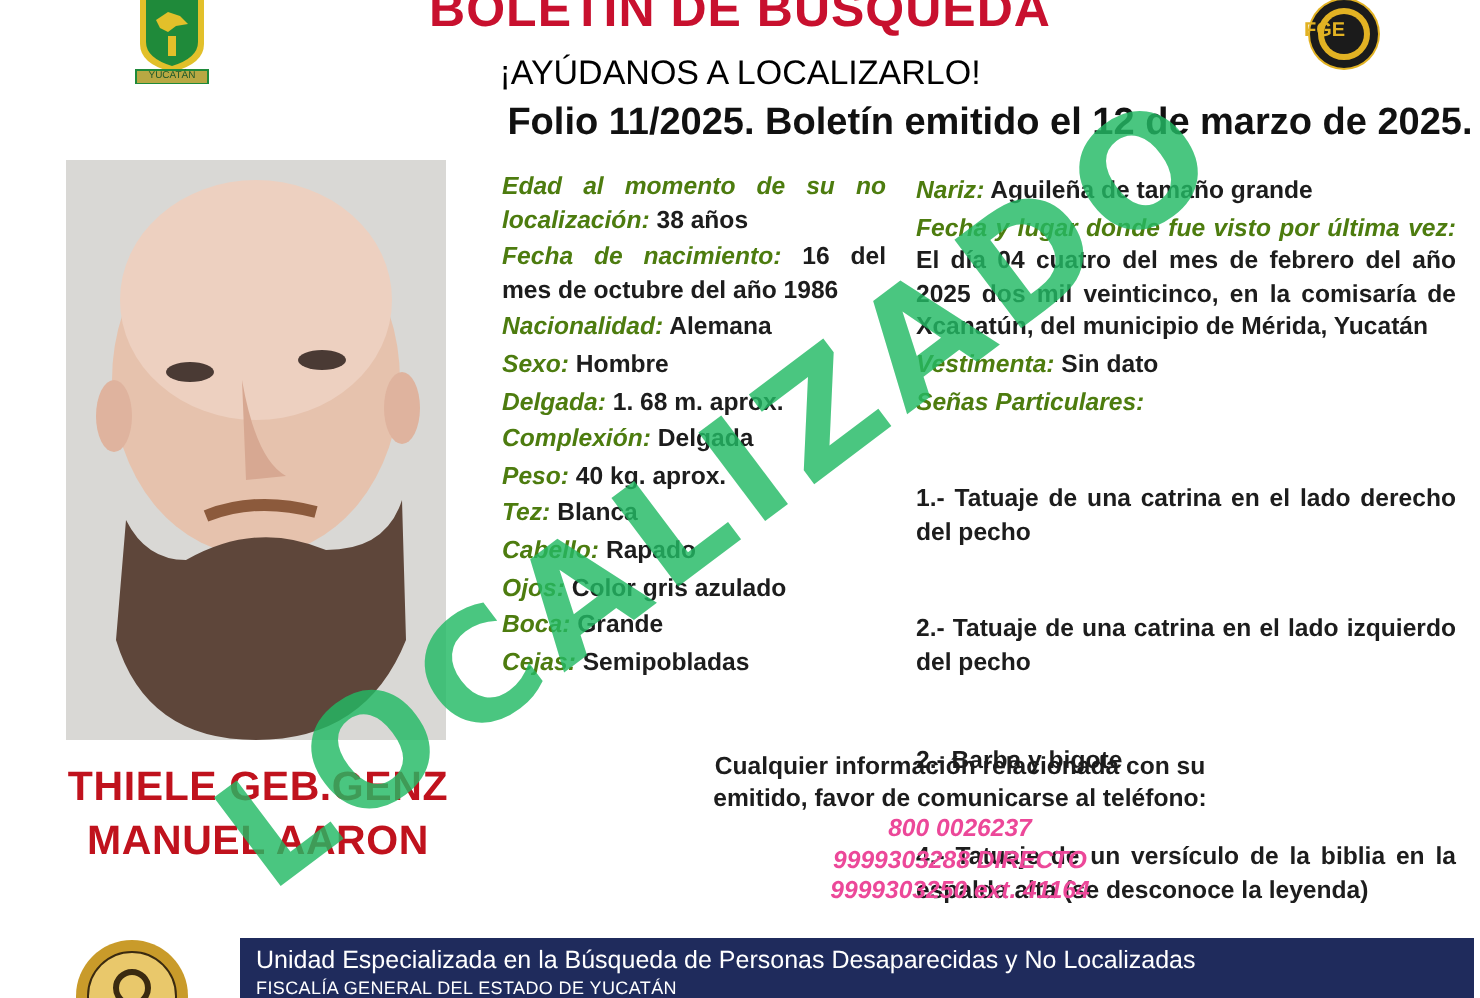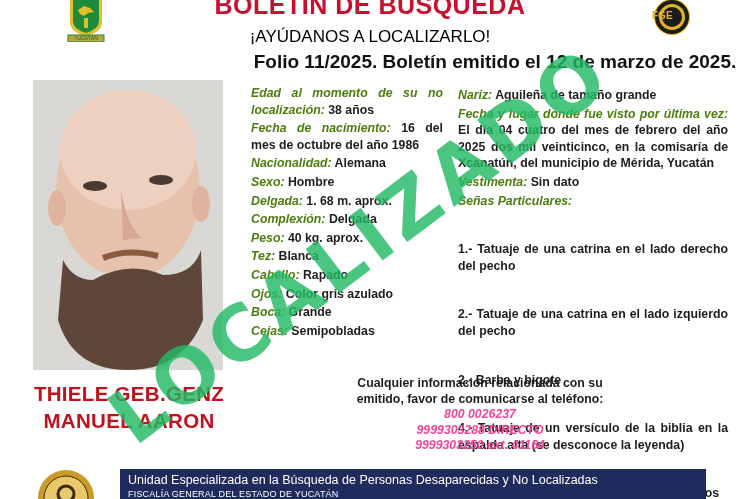--- a/index.html
+++ b/index.html
@@ -15,21 +15,21 @@
   .photo { left:33px; top:80px; width:190px; height:290px; background:linear-gradient(180deg,#d7d7d5 0%,#cfcfcc 100%); overflow:hidden; }
   .name { left:0; width:258px; top:380px; text-align:center; font-weight:bold; font-size:20.5px; color:#c0121d; line-height:27px; letter-spacing:0.3px; }
   .col { font-size:12.3px; line-height:16.6px; font-weight:bold; }
   .col .lbl { color:#4d7c0f;font-style:italic; }
   .col .val { color:#1d1d1d;margin-top:32px; }
   .col p { margin:0 0 2px 0; text-align:justify; }
   .col1 { left:251px; top:85px; width:192px; }
   .col2 { left:458px; top:87px; width:270px; }
   .contact { left:335px; width:290px; top:376px; text-align:center; font-size:12.3px; line-height:15.5px; font-weight:bold; color:#1d1d1d; }
   .contact .phone { color:#ec4899;font-style:italic; }
-  .footer-bar { left:120px; top:469px; width:559px; height:30px; background:#1f2b5c; color:#fff;padding-left:27px; }
+  .footer-bar { left:120px; top:469px; width:617px; height:30px; background:#1f2b5c; color:#fff; }
   .footer-bar .l1 { position:absolute; left:8px; top:4px; font-size:12.5px; white-space:nowrap; }
   .footer-bar .l2 { position:absolute; left:8px; top:20px; font-size:9px; white-space:nowrap; letter-spacing:0.2px;}
   .logo-bottom { left:36px; top:468px; width:60px; height:40px; }
   .watermark { left:40px; top:205px; width:640px; text-align:center; font-weight:bold; font-size:76px;
                color:rgba(34,185,100,0.82); letter-spacing:6px; transform:rotate(-37deg); transform-origin:50% 50%;
                font-family:"DejaVu Sans", sans-serif; pointer-events:none; line-height:80px; }
 </style>
 </head>
 <body>
 

